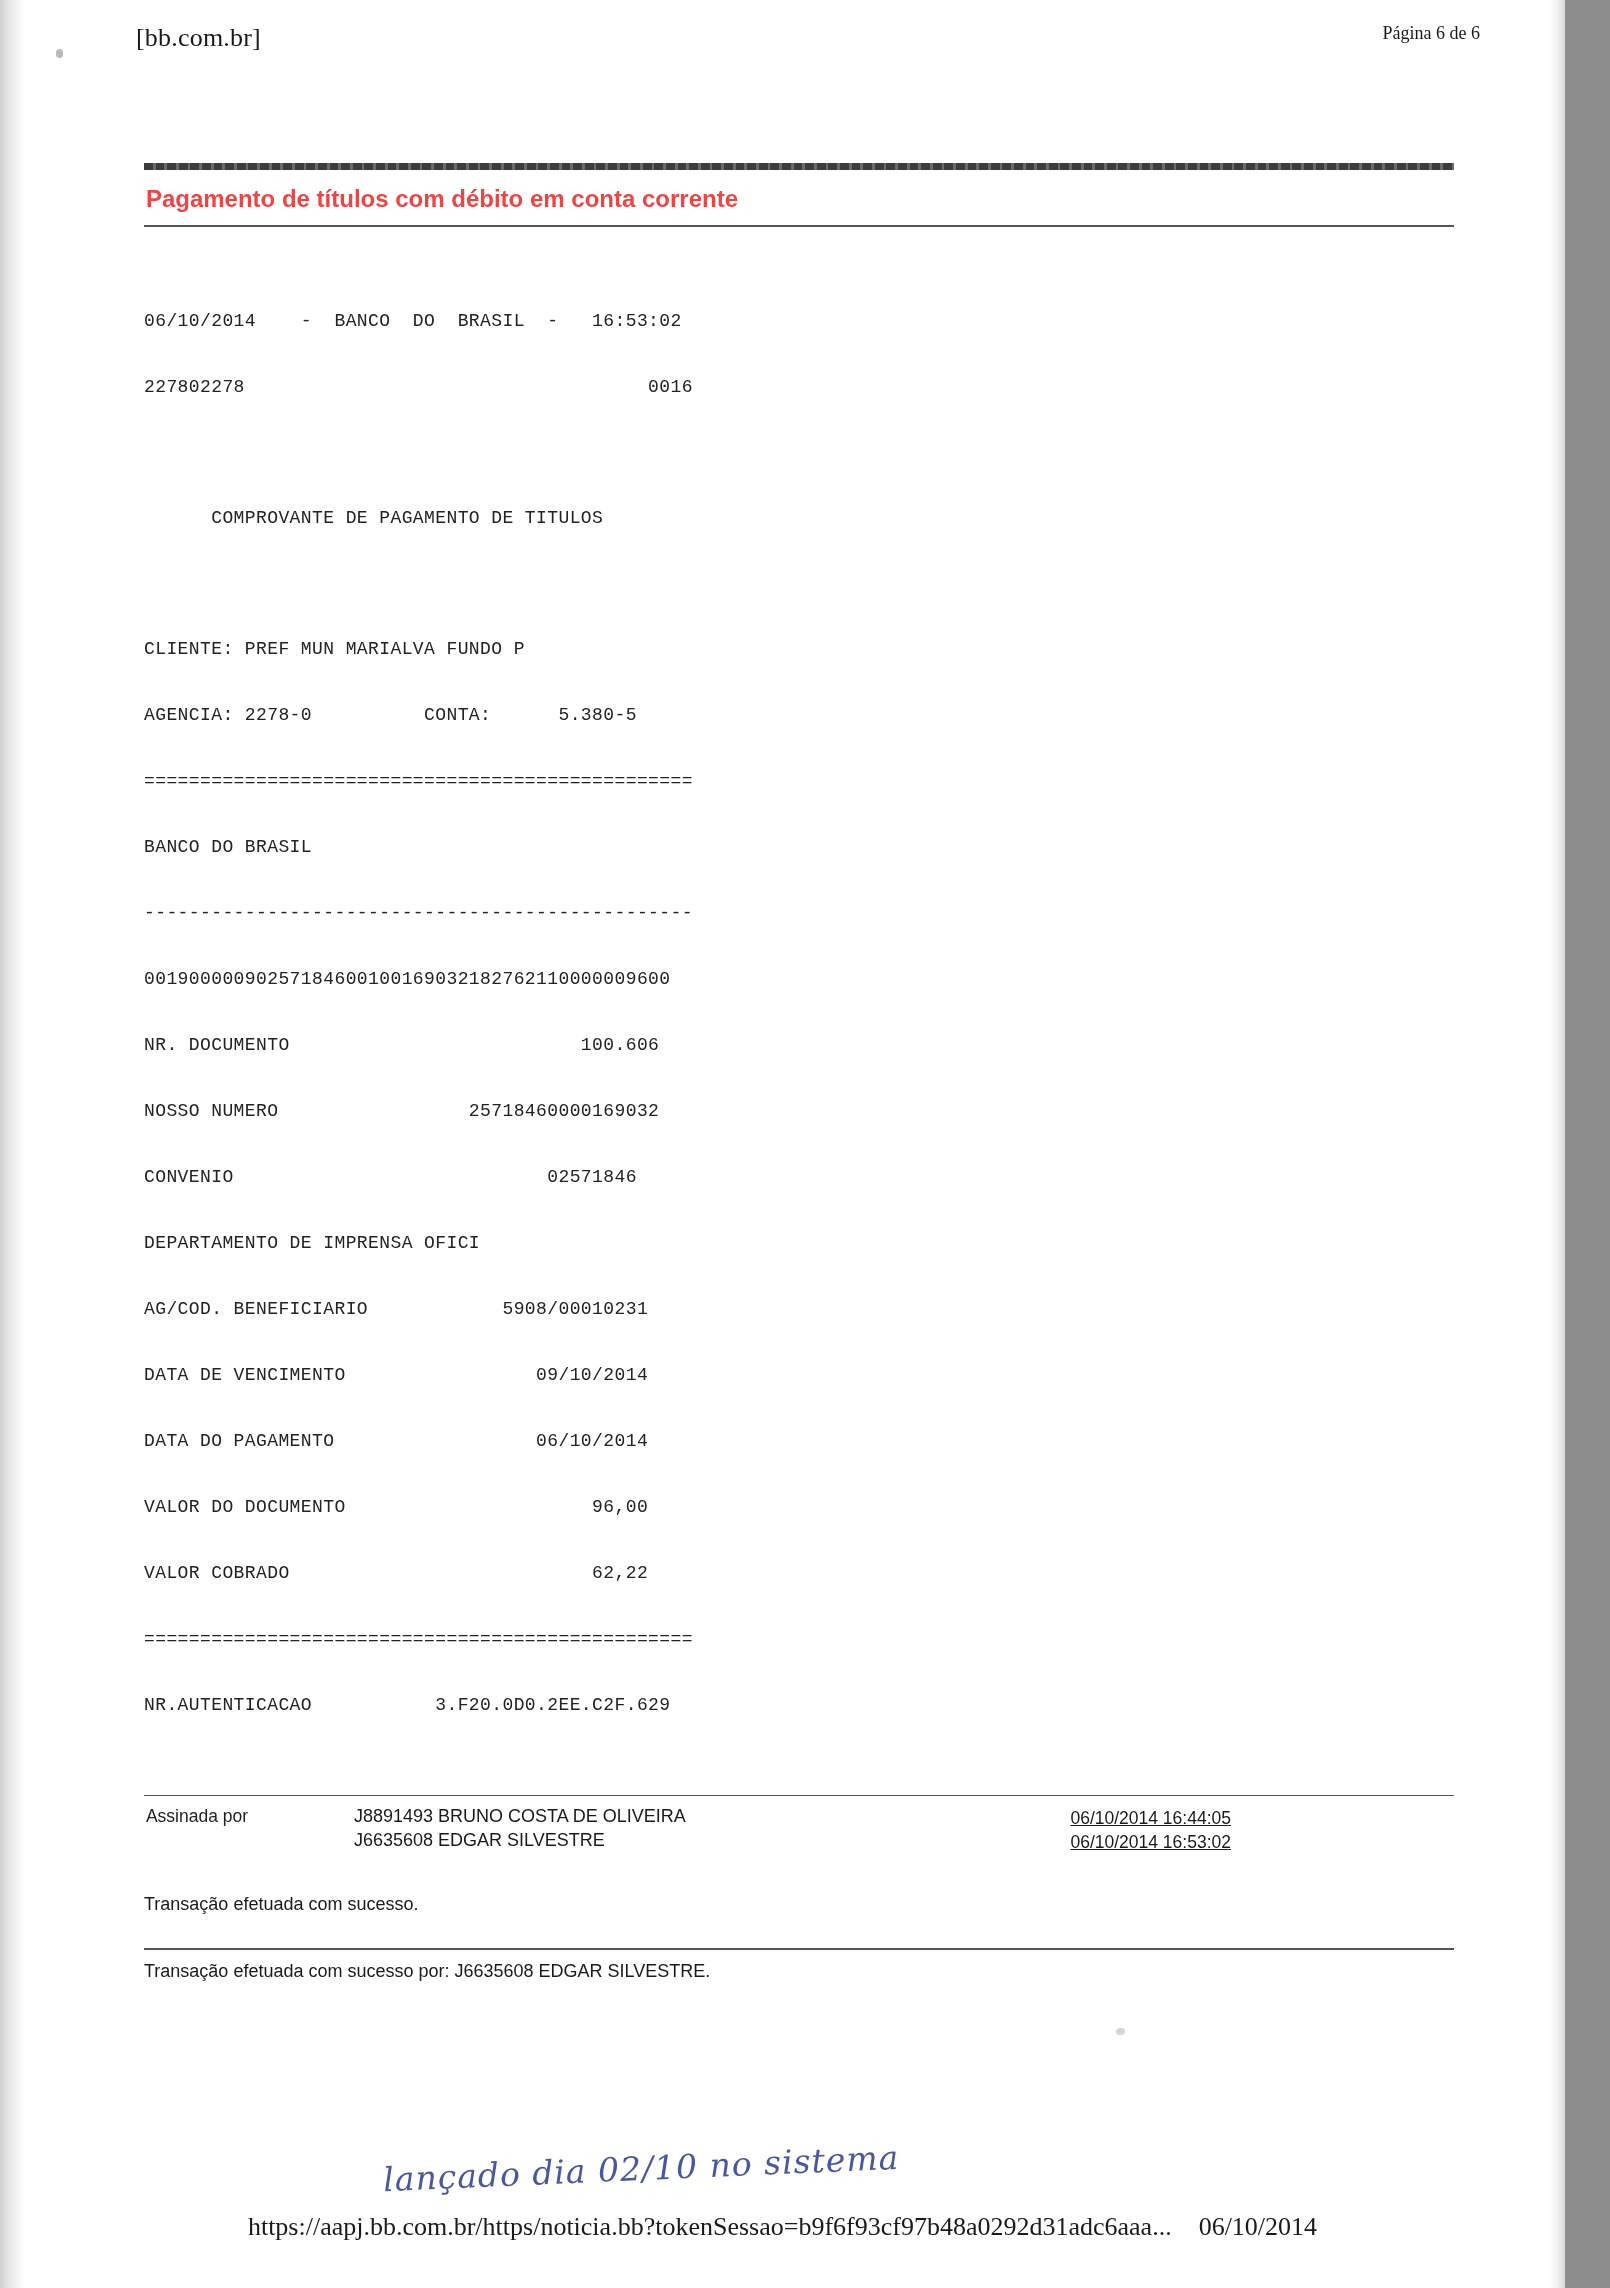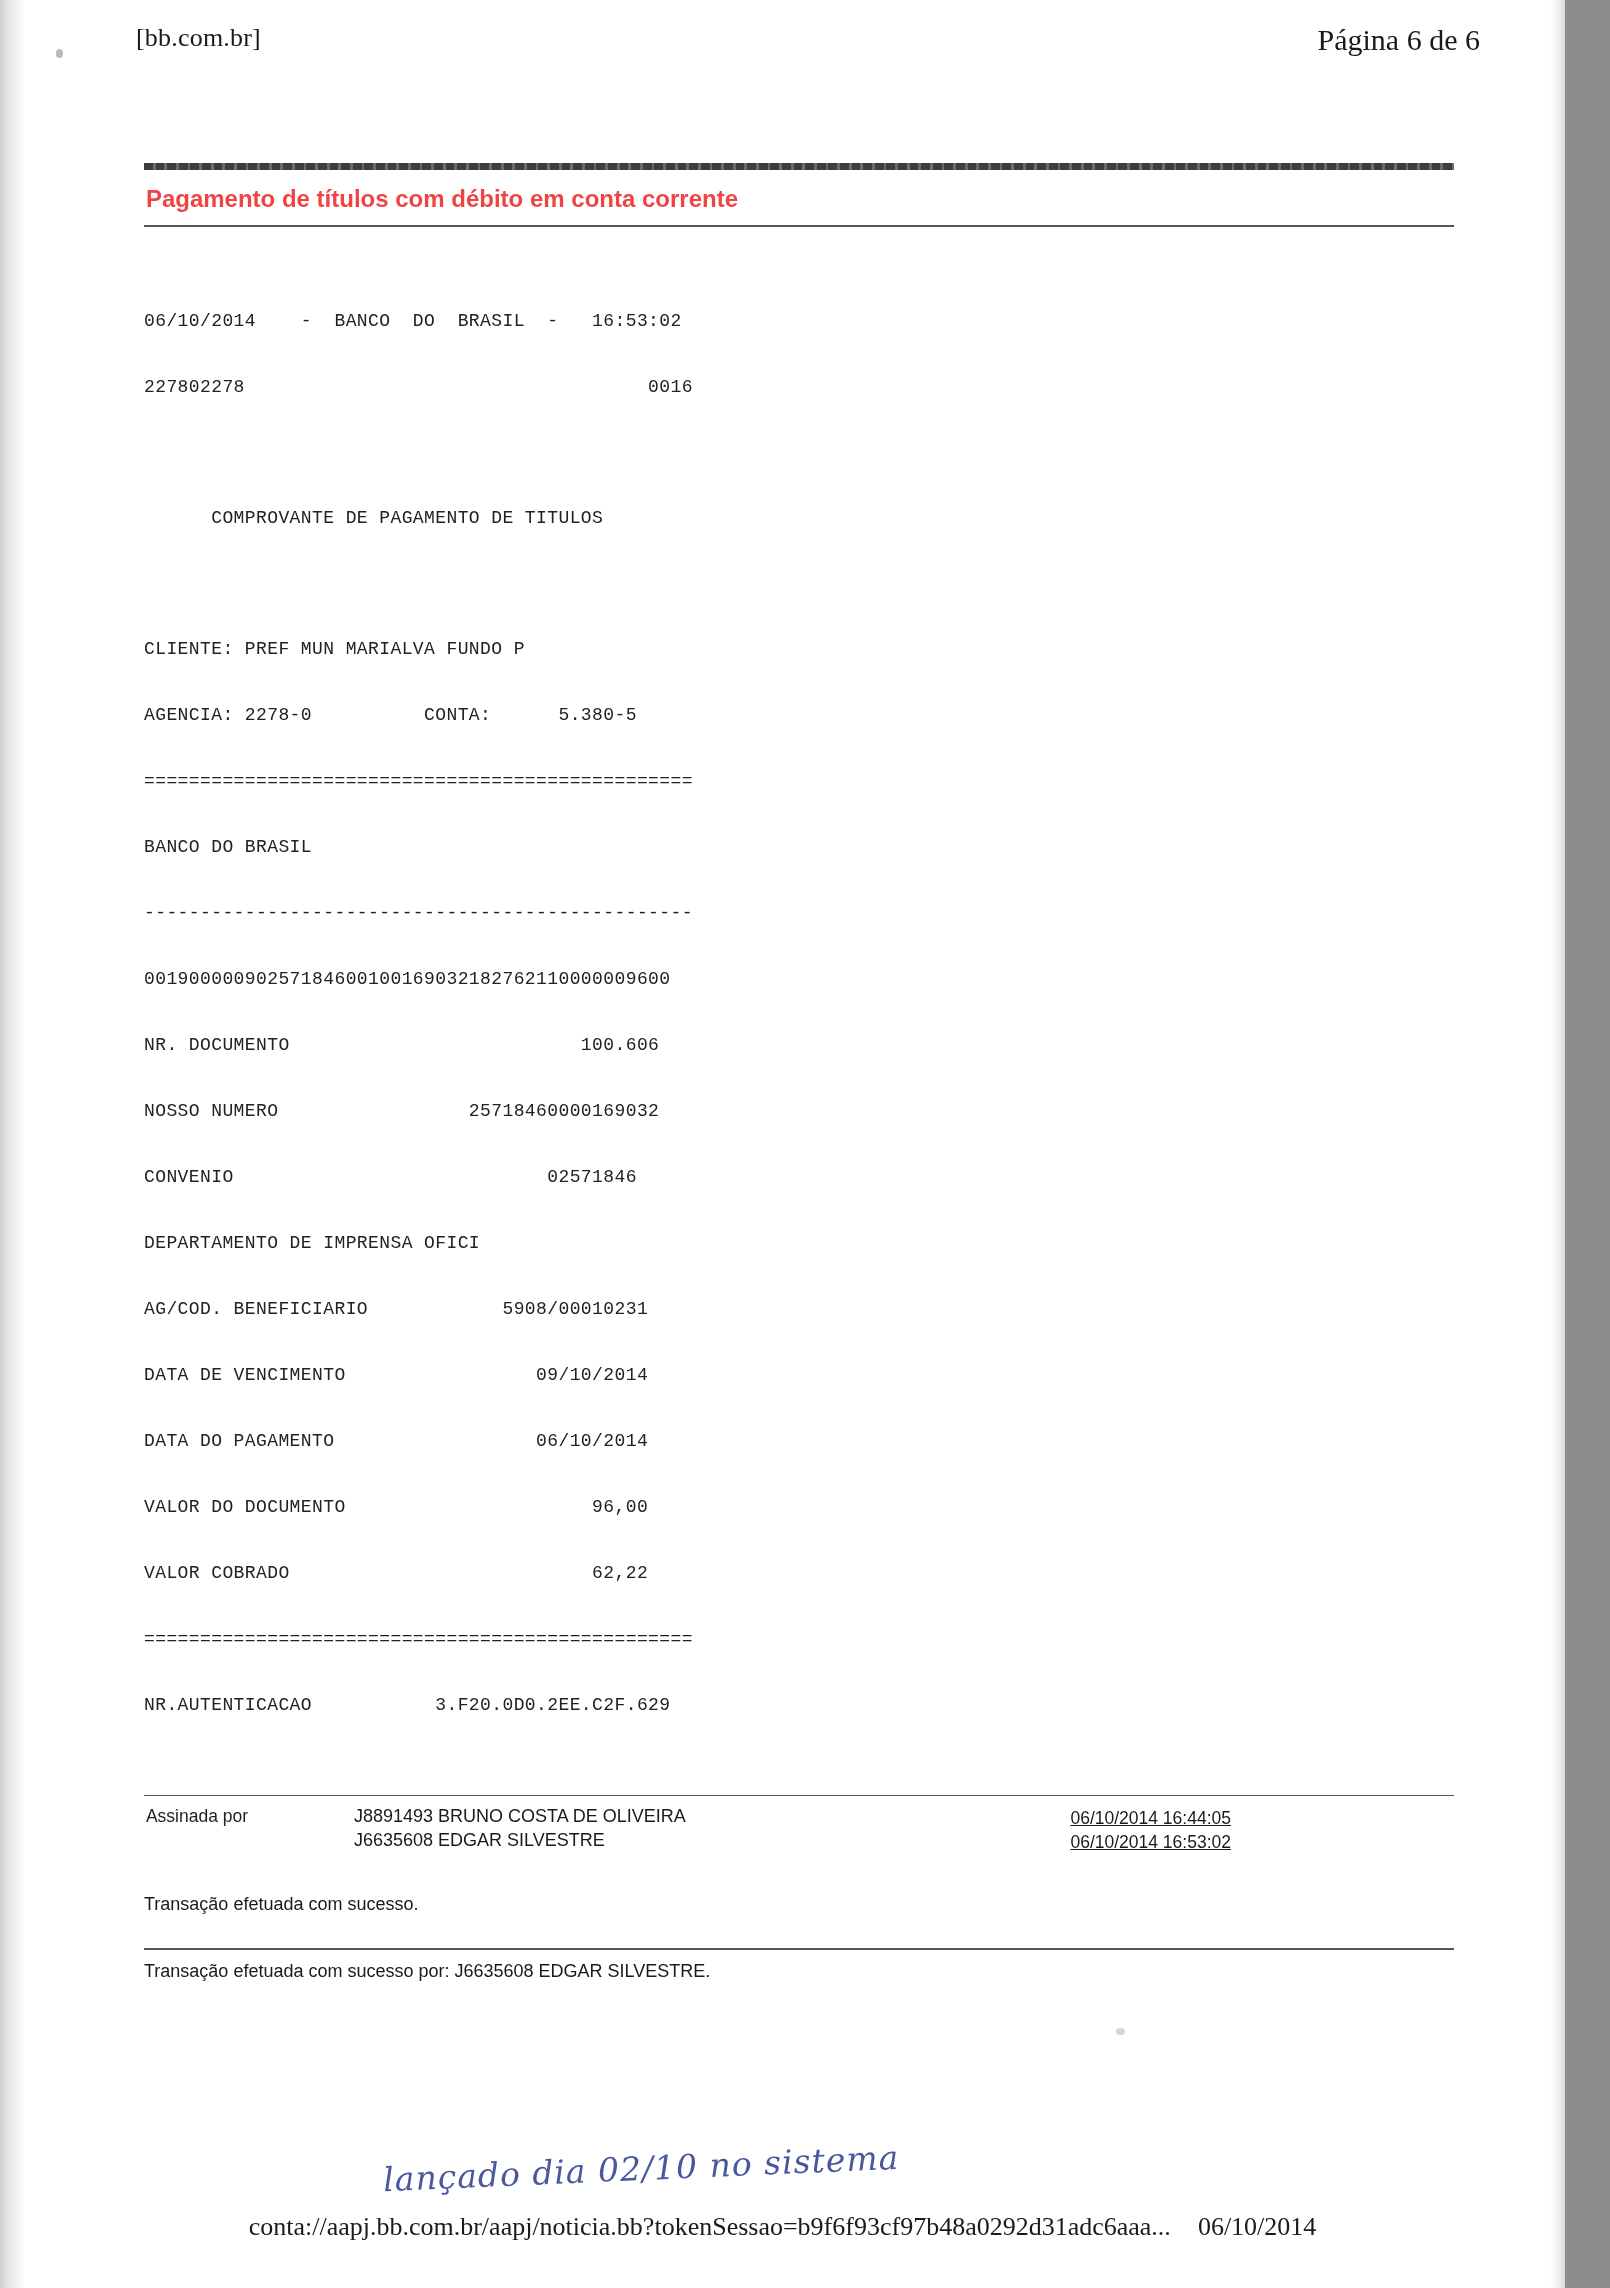--- a/index.html
+++ b/index.html
@@ -44,21 +44,21 @@
   }
   .header-left {
     position: absolute;
     left: 136px; top: 5.8px;
     font-size: 26px;
     letter-spacing: 0.2px;
   }
   .header-right {
     position: absolute;
     right: 85px; top: 5.8px;
-    font-size: 30px;
+    font-size: 18px;
   }
 
   
   .content {
     position: absolute;
     left: 144px;
     top: 163px;
     width: 1310px;
   }
   .title-bar-top {
@@ -225,17 +225,17 @@
 
     <div class="bottom-rule"></div>
 
     <div class="success-line-2">Transação efetuada com sucesso por: J6635608 EDGAR SILVESTRE.</div>
 
   </div>
 
   <div class="handwriting">lançado dia 02/10 no sistema</div>
 
   <div class="footer">
-    <span class="url">conta://aapj.bb.com.br/aapj/noticia.bb?tokenSessao=b9f6f93cf97b48a0292d31adc6aaa...</span><span>06/10/2014</span>
+    <span class="url">https://aapj.bb.com.br/https/noticia.bb?tokenSessao=b9f6f93cf97b48a0292d31adc6aaa...</span><span>06/10/2014</span>
   </div>
 
 </div>
 
 
 </body></html>

